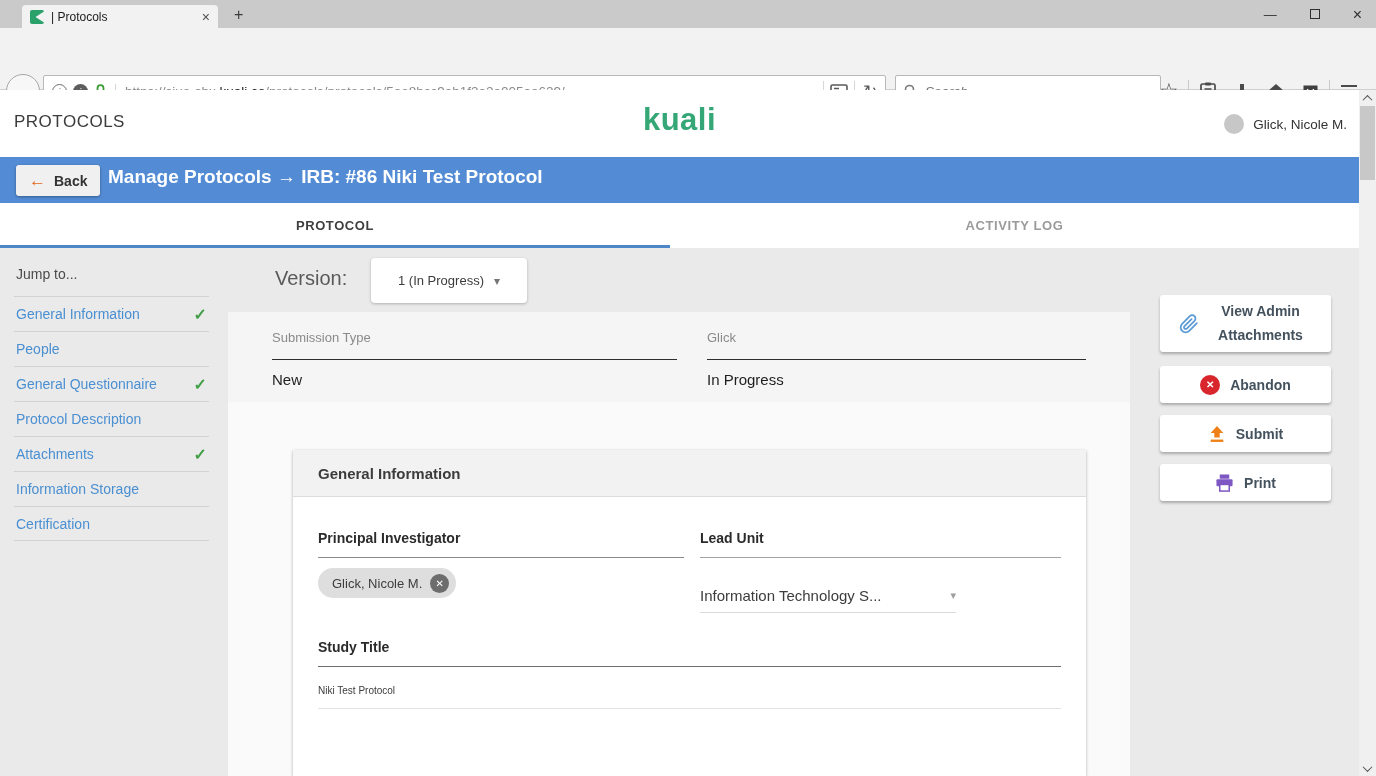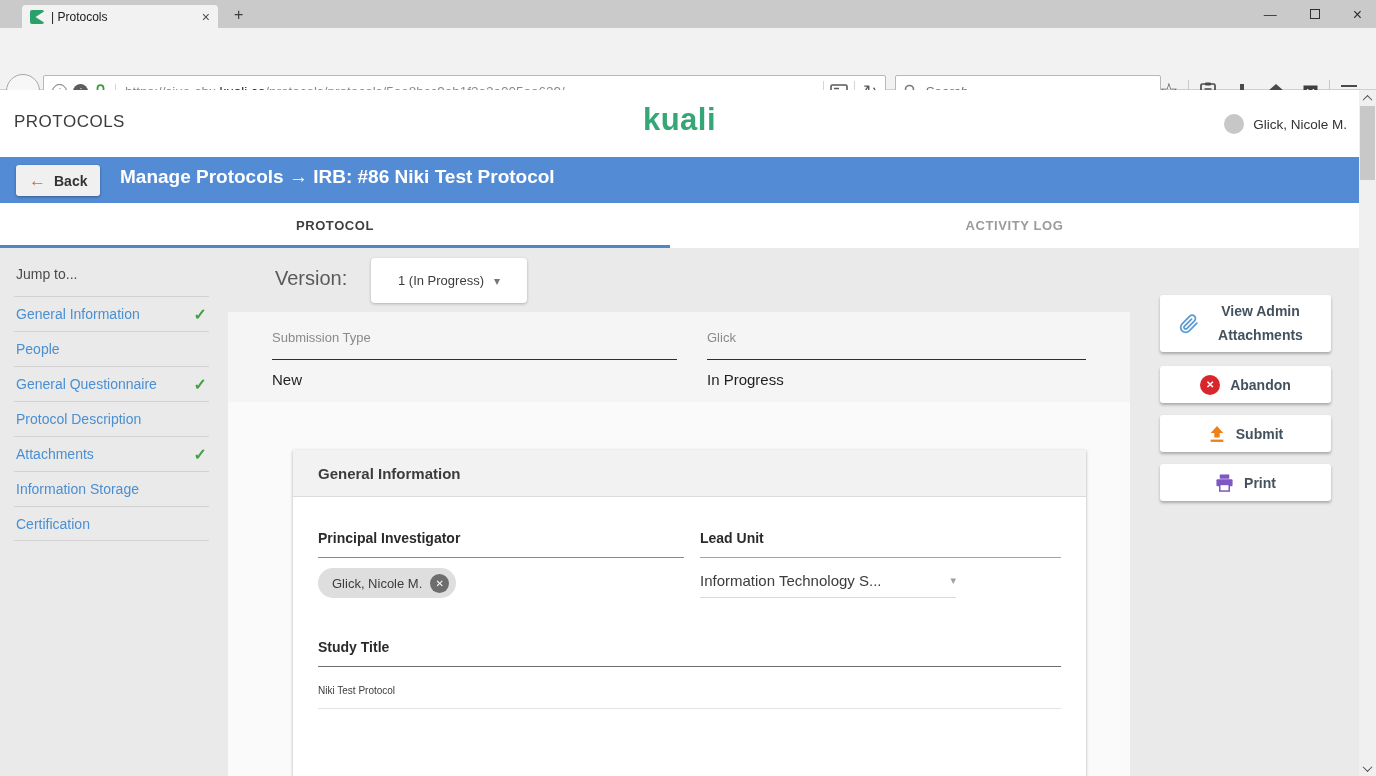--- a/index.html
+++ b/index.html
@@ -50,21 +50,21 @@
   .logo { position:absolute; left:0; width:1359px; top:12px; text-align:center; font-size:31px; font-weight:bold;
       color:#35a776; letter-spacing:0.5px; }
   .user-area { position:absolute; right:12px; top:24px; display:flex; align-items:center; gap:9px; }
   .avatar { width:20px; height:20px; border-radius:50%; background:#c7c7c7; }
   .user-name { font-size:13.5px; color:#333; }
 
   .bluebar { position:absolute; left:0; top:67px; width:1359px; height:46px; background:#538cd5; }
   .bb-back { position:absolute; left:16px; top:8px; height:31px; padding:0 13px; background:#f0f0f0; border-radius:3px;
       box-shadow:0 1px 3px rgba(0,0,0,0.35); display:flex; align-items:center; gap:8px; font-size:14px; color:#333; font-weight:bold; }
   .bb-back .arrow { color:#e0661c; font-size:17px; font-weight:normal; }
-  .bb-title { position:absolute; left:120px; top:0; height:40px; display:flex; align-items:center; color:#fff;
+  .bb-title { position:absolute; left:108px; top:0; height:40px; display:flex; align-items:center; color:#fff;
       font-size:19px; font-weight:bold; }
 
   .tabbar { position:absolute; left:0; top:113px; width:1359px; height:45px; background:#fff; display:flex; }
   .app-tab { width:670px; display:flex; align-items:center; justify-content:center; font-size:13px; font-weight:bold;
       letter-spacing:0.6px; position:relative; }
   .app-tab.active { color:#3f3f3f; }
   .app-tab.active::after { content:""; position:absolute; left:0; bottom:0; width:100%; height:3px; background:#4d87c7; }
   .app-tab.inactive { width:689px; color:#9b9b9b; }
 
   .content { position:absolute; left:0; top:158px; width:1359px; height:528px; background:#eaeaea; }
@@ -101,21 +101,21 @@
   .gi-body { position:relative; padding:0 25px; }
   .field-label { font-size:14px; font-weight:bold; color:#2b2b2b; padding-bottom:11px; }
   .pi-col { position:absolute; left:25px; top:33px; width:366px; }
   .pi-col .field-label { border-bottom:1px solid #8a8a8a; }
   .chip { display:inline-flex; align-items:center; gap:8px; margin-top:10px; height:30px; background:#dedede;
       border-radius:16px; padding:0 7px 0 14px; font-size:13px; color:#3c3c3c; }
   .chip-x { width:19px; height:19px; border-radius:50%; background:#6d6d6d; color:#fff; font-size:10px;
       display:flex; align-items:center; justify-content:center; }
   .lu-col { position:absolute; left:407px; top:33px; width:361px; }
   .lu-col .field-label { border-bottom:1px solid #a3a3a3; }
-  .lu-value { margin-top:14px; width:256px; border-bottom:1px solid #dadada; padding-bottom:8px; font-size:15px;
+  .lu-value { margin-top:29px; width:256px; border-bottom:1px solid #dadada; padding-bottom:8px; font-size:15px;
       color:#3c3c3c; display:flex; justify-content:space-between; align-items:center; }
   .lu-value .caret { color:#9e9e9e; font-size:11px; }
   .st-row { position:absolute; left:25px; top:142px; width:743px; }
   .st-row .field-label { border-bottom:1px solid #6e6e6e; }
   .st-value { margin-top:18px; border-bottom:1px solid #e3e3e3; padding-bottom:12px; font-size:10px; color:#3c3c3c; }
 
   
   .actions { position:absolute; left:1160px; top:47px; width:171px; }
   .action-btn { background:#fff; border-radius:3px; box-shadow:0 2px 3px rgba(0,0,0,0.28); display:flex;
       align-items:center; justify-content:center; gap:10px; font-size:14px; font-weight:bold; color:#44525e; }

